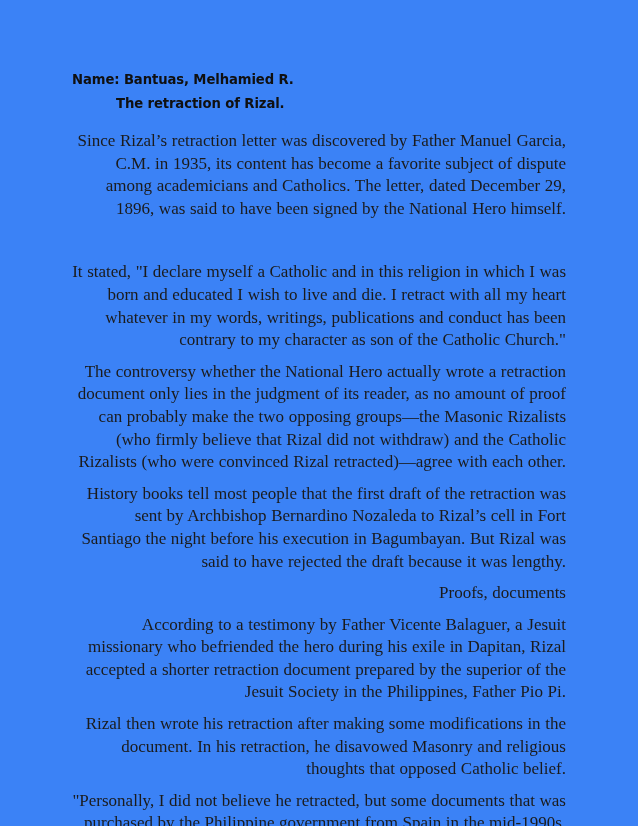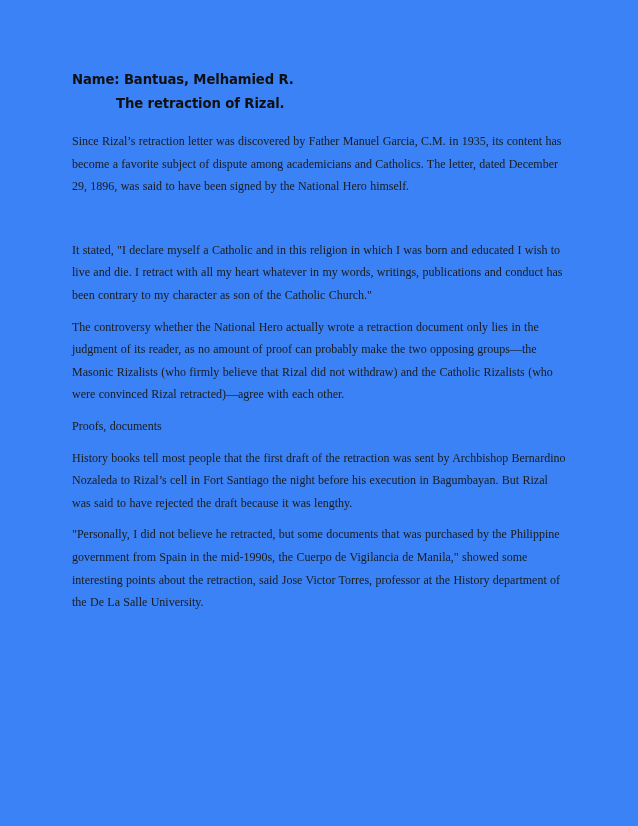--- a/index.html
+++ b/index.html
@@ -56,25 +56,25 @@
     padding-left: 44px;
   }
 
   
   .body-block {
     margin-top: 14px;
   }
 
   p.para {
     font-family: "Liberation Serif", "DejaVu Serif", serif;
-    font-size: 12px;
+    font-size: 17px;
     line-height: 22.6px;
     color: #1b1b1b;
     margin: 0 0 9px 0;
-    text-align: left;
+    text-align: right;
     word-spacing: 0.35px;
   }
 
   p.para.gap-after {
     margin-bottom: 41px;
   }
 
   p.para.short {
     margin-bottom: 9px;
   }
@@ -87,19 +87,21 @@
 
     <div class="heading-block">
       <p class="hdr-line">Name: Bantuas, Melhamied R.</p>
       <p class="doc-title">The retraction of Rizal.</p>
     </div>
 
     <div class="body-block">
       <p class="para gap-after">Since Rizal’s retraction letter was discovered by Father Manuel Garcia, C.M. in 1935, its content has become a favorite subject of dispute among academicians and Catholics. The letter, dated December 29, 1896, was said to have been signed by the National Hero himself.</p>
       <p class="para">It stated, "I declare myself a Catholic and in this religion in which I was born and educated I wish to live and die. I retract with all my heart whatever in my words, writings, publications and conduct has been contrary to my character as son of the Catholic Church."</p>
       <p class="para">The controversy whether the National Hero actually wrote a retraction document only lies in the judgment of its reader, as no amount of proof can probably make the two opposing groups—the Masonic Rizalists (who firmly believe that Rizal did not withdraw) and the Catholic Rizalists (who were convinced Rizal retracted)—agree with each other.</p>
+      <p class="para">History books tell most people that the first draft of the retraction was sent by Archbishop Bernardino Nozaleda to Rizal’s cell in Fort Santiago the night before his execution in Bagumbayan. But Rizal was said to have rejected the draft because it was lengthy.</p>
       <p class="para short">Proofs, documents</p>
-      <p class="para">History books tell most people that the first draft of the retraction was sent by Archbishop Bernardino Nozaleda to Rizal’s cell in Fort Santiago the night before his execution in Bagumbayan. But Rizal was said to have rejected the draft because it was lengthy.</p>
+      <p class="para">According to a testimony by Father Vicente Balaguer, a Jesuit missionary who befriended the hero during his exile in Dapitan, Rizal accepted a shorter retraction document prepared by the superior of the Jesuit Society in the Philippines, Father Pio Pi.</p>
+      <p class="para">Rizal then wrote his retraction after making some modifications in the document. In his retraction, he disavowed Masonry and religious thoughts that opposed Catholic belief.</p>
       <p class="para">"Personally, I did not believe he retracted, but some documents that was purchased by the Philippine government from Spain in the mid-1990s, the Cuerpo de Vigilancia de Manila," showed some interesting points about the retraction, said Jose Victor Torres, professor at the History department of the De La Salle University.</p>
     </div>
 
   </div>
 </div>
 
 </body></html>

